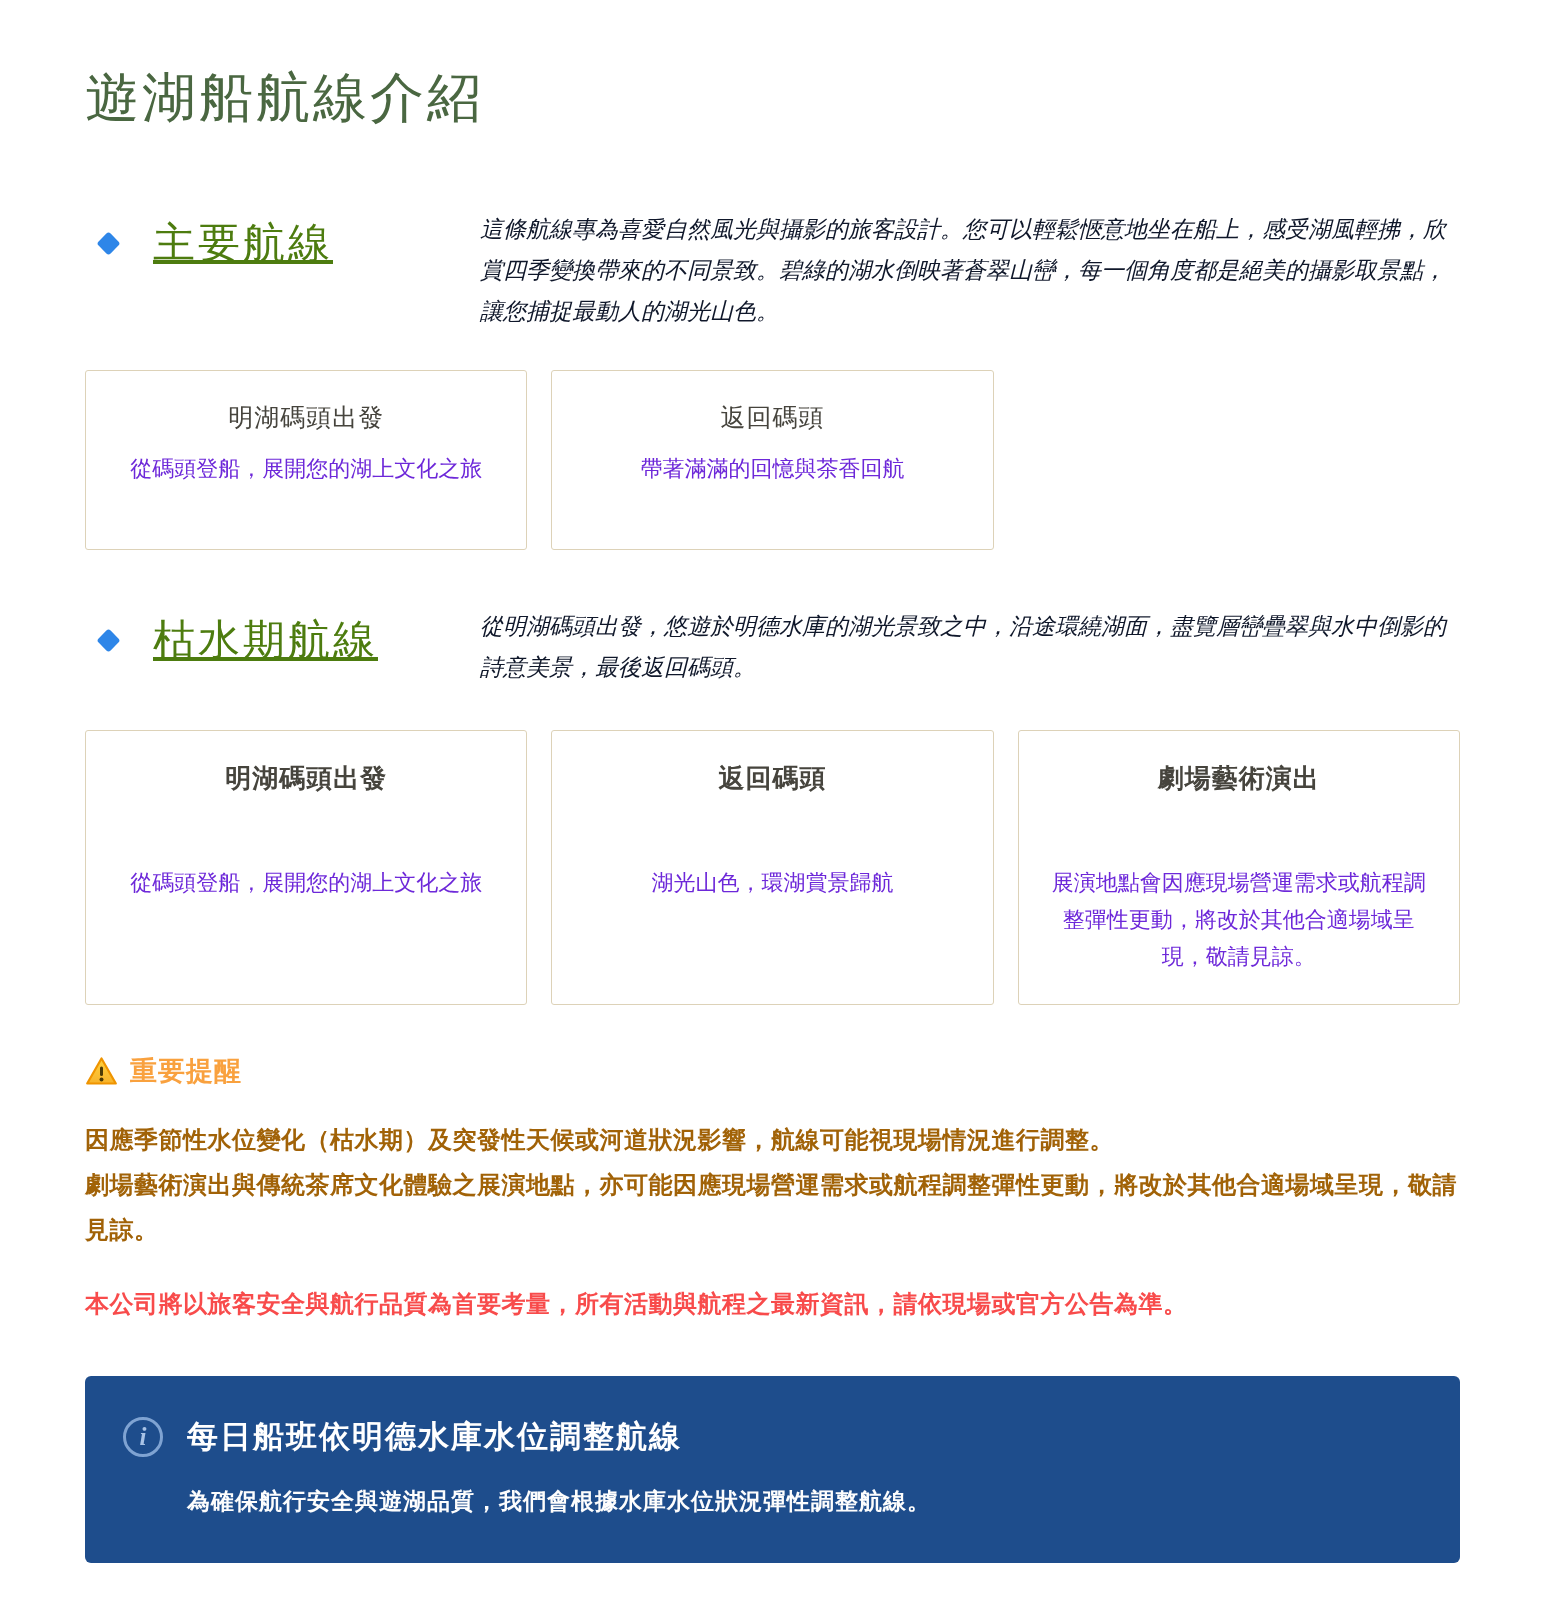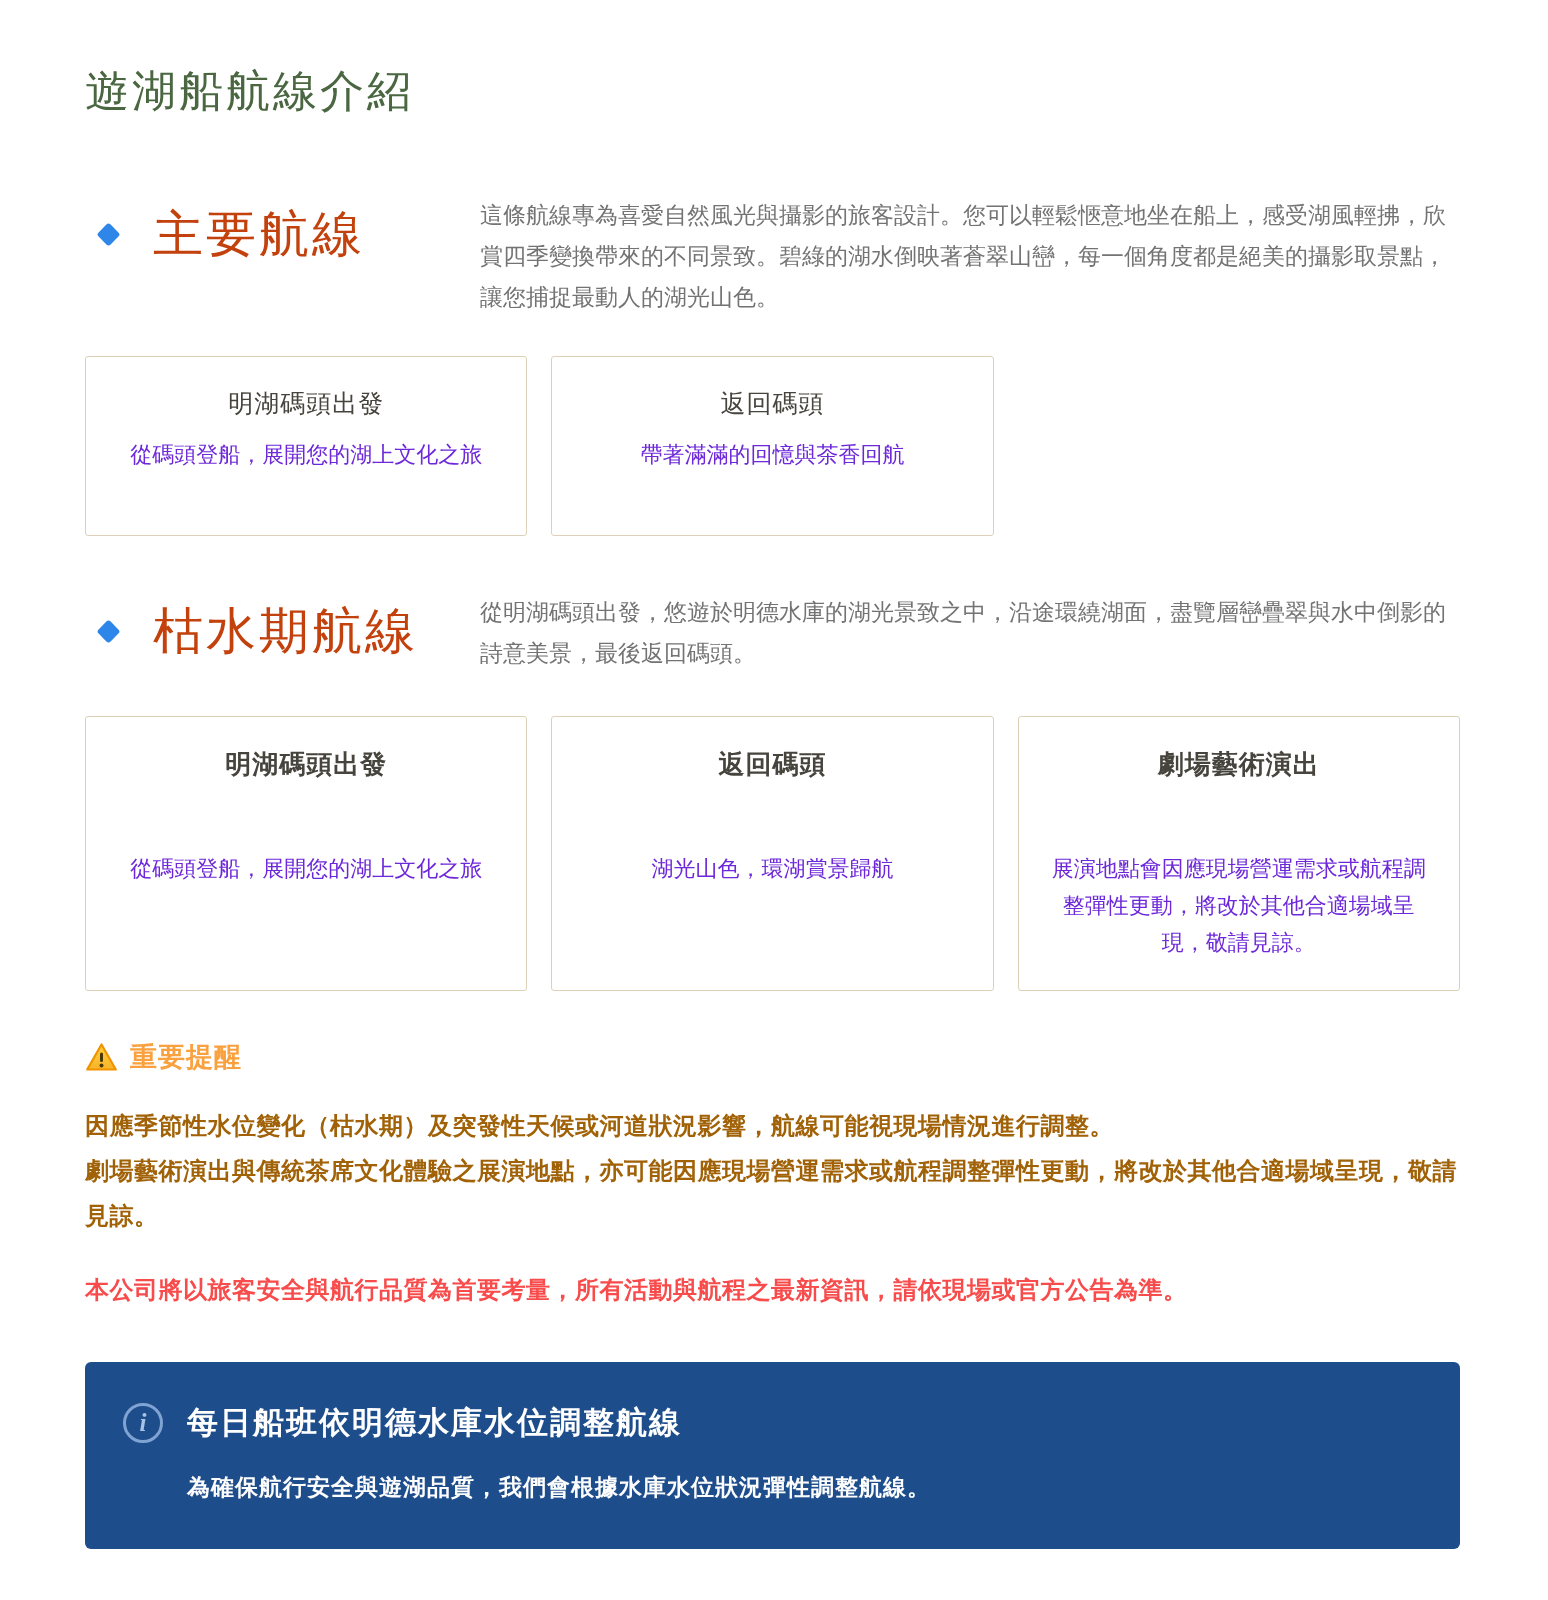--- a/index.html
+++ b/index.html
@@ -8,21 +8,21 @@
     background: #ffffff;
     font-family: "Liberation Sans", "DejaVu Sans", sans-serif;
     color: #3d3d3d;
   }
   body { width: 1548px; height: 1600px; overflow: hidden; }
   .container { width: 1375px; margin-left: 85px; }
 
   
   .page-title {
     margin: 62px 0 0 0;
-    font-size: 44px;
+    font-size: 54px;
     font-weight: 500;
     letter-spacing: 3px;
     color: #4a6741;
   }
 
   
   .section-row { display: flex; align-items: flex-start; }
   .section-row.first { margin-top: 70px; }
   .section-row.second { margin-top: 52px; justify-content: flex-end; }
   .section-label {
@@ -32,31 +32,33 @@
   }
   .diamond-bullet {
     width: 17px; height: 17px;
     background: #2e86e8;
     border-radius: 3px;
     transform: rotate(45deg);
     margin-right: 36px;
     flex-shrink: 0;
   }
   .section-label-text {
-    font-size: 50px;
+    font-size: 42px;
     font-weight: 500;
     letter-spacing: 3px;
-    color: #c2410c;
+    color: #4d7c0f;
+    text-decoration: underline;
   }
   .section-desc {
     flex: 1;
     font-size: 23px;
     line-height: 41px;
-    color: #737373;
+    color: #0f172a;
     padding-top: 4px;
+    font-style: italic;
   }
 
   
   .cards {
     display: grid;
     grid-template-columns: repeat(3, 1fr);
     gap: 24px;
     margin-top: 38px;
   }
   .cards.second { margin-top: 42px; }

